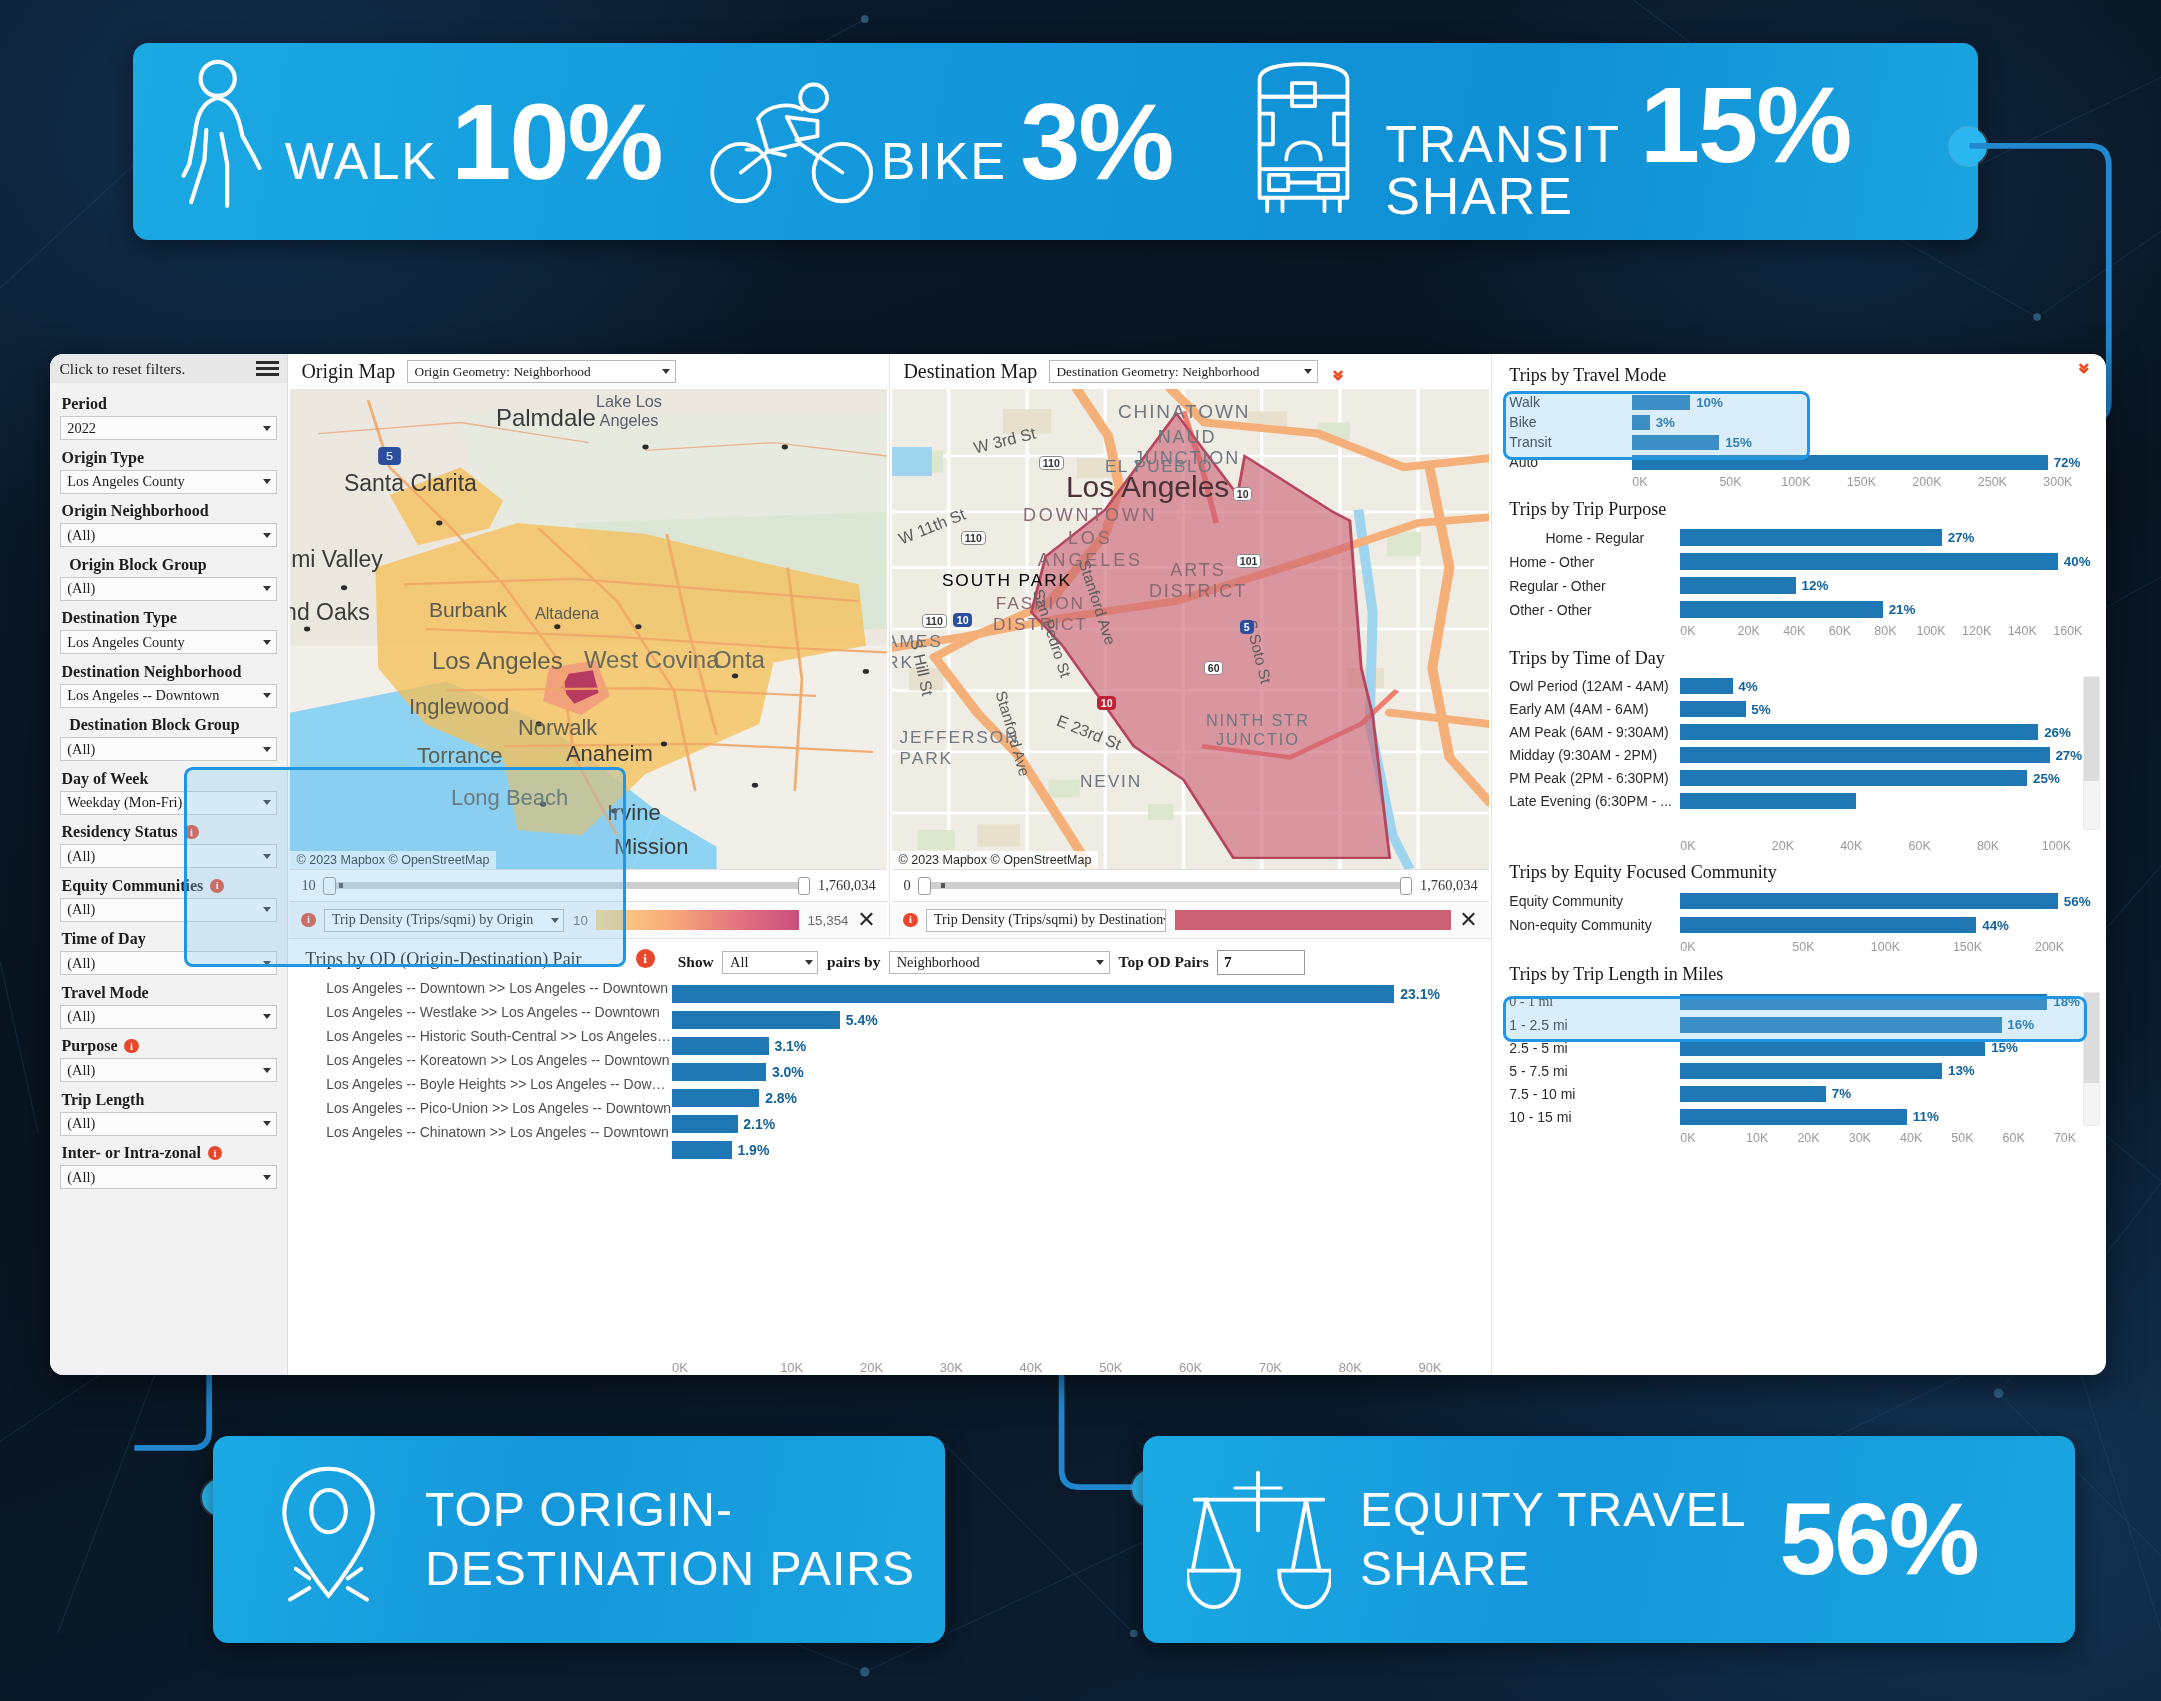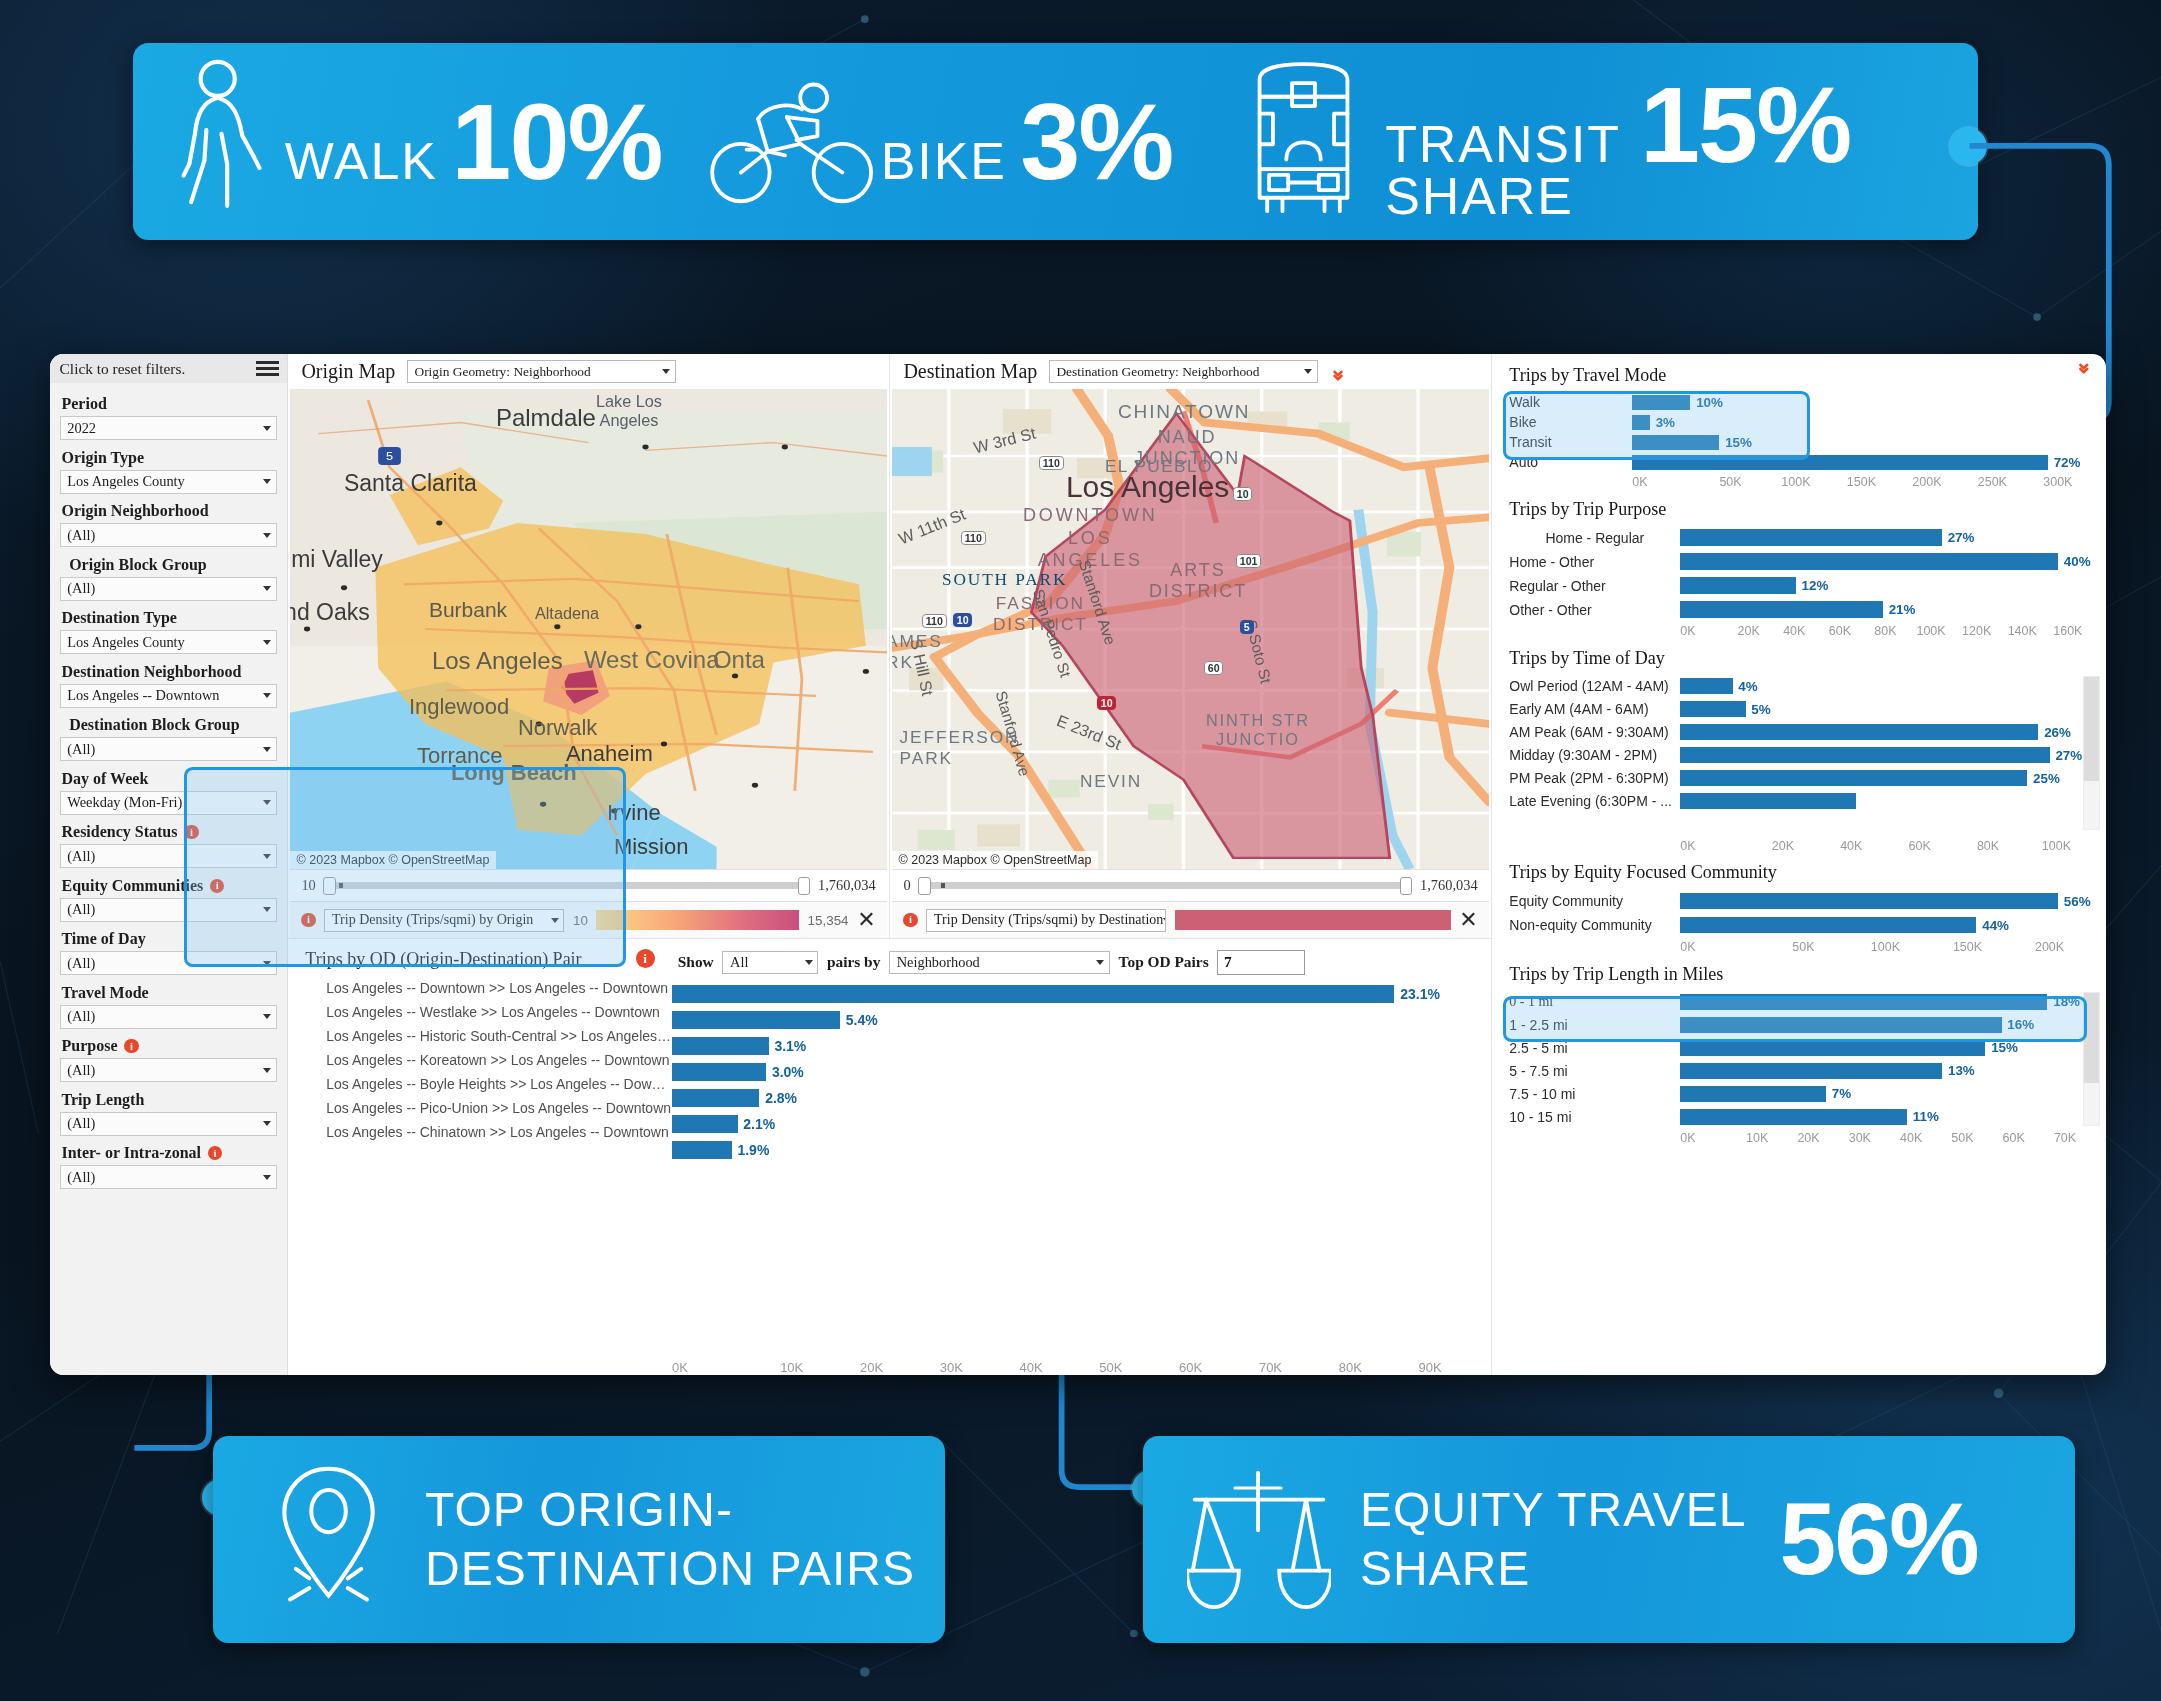--- a/index.html
+++ b/index.html
@@ -534,21 +534,21 @@
           <div class="mlabel" style="left:-5.8px; top:210px; font-size:23px; color:#3b3b3b;">nd Oaks</div>
           <div class="mlabel" style="left:139px; top:209px; font-size:21px; color:#5a5a50;">Burbank</div>
           <div class="mlabel" style="left:245px; top:215px; font-size:16.3px; color:#5a5a50;">Altadena</div>
           <div class="mlabel" style="left:142px; top:258px; font-size:24px; color:#5d5c4f;">Los Angeles</div>
           <div class="mlabel" style="left:294px; top:257px; font-size:24px; color:#6a6a5c;">West Covina</div>
           <div class="mlabel" style="left:423px; top:257px; font-size:24px; color:#6a6a5c;">Onta</div>
           <div class="mlabel" style="left:119px; top:305px; font-size:22px; color:#5d5c4f;">Inglewood</div>
           <div class="mlabel" style="left:228px; top:326px; font-size:22px; color:#5d5c4f;">Norwalk</div>
           <div class="mlabel" style="left:127px; top:354px; font-size:22px; color:#5d5c4f;">Torrance</div>
           <div class="mlabel" style="left:276px; top:352px; font-size:22px; color:#3b3b3b;">Anaheim</div>
-          <div class="mlabel" style="left:161px; top:371px; font-size:22px; color:#5d5c4f;font-weight:bold;">Long Beach</div>
+          <div class="mlabel" style="left:161px; top:396px; font-size:22px; color:#5d5c4f;">Long Beach</div>
           <div class="mlabel" style="left:317px; top:411px; font-size:22px; color:#3b3b3b;">Irvine</div>
           <div class="mlabel" style="left:324px; top:445px; font-size:22px; color:#3b3b3b;">Mission</div>
           <div class="map-attr">© 2023 Mapbox  © OpenStreetMap</div>
         </div>
         <div class="slider-row">
           <span>10</span>
           <span class="slider-track">
             <span class="slider-knob" style="left:0px;"></span>
             <span class="slider-tick" style="left:15.4px;"></span>
             <span class="slider-knob" style="right:0px;"></span>
@@ -620,21 +620,21 @@
             </g>
 
             <path d="M200 22 L243 95 L248 60 L258 68 L310 110 L322 118 L330 250 L338 292 L350 420 L240 420 L205 350 L170 320 L120 230 L98 200 L108 150 L150 108 Z" fill="#cc6175" fill-opacity=".62" stroke="#b6455e" stroke-width="2"></path>
           </svg>
           <div class="mlabel" style="left:226px; top:11.5px; font-size:19px; letter-spacing:1.9px; color:#6f7780;">CHINATOWN</div>
           <div class="mlabel" style="left:242px; top:38px; font-size:18px; letter-spacing:1.9px; color:#6f7780; text-align:center;">NAUD<br>JUNCTION</div>
           <div class="mlabel" style="left:213px; top:67px; font-size:17.3px; letter-spacing:1.4px; color:#6f7780;">EL PUEBLO</div>
           <div class="mlabel" style="left:174px; top:81px; font-size:30px; color:#4a3338;">Los Angeles</div>
           <div class="mlabel" style="left:131px; top:115px; font-size:18px; letter-spacing:2.9px; color:#8a6a72; text-align:center; line-height:1.25;">DOWNTOWN<br>LOS<br>ANGELES</div>
           <div class="mlabel" style="left:257px; top:171px; font-size:18px; letter-spacing:1.9px; color:#8a6a72; text-align:center;">ARTS<br>DISTRICT</div>
-          <div class="mlabel" style="left:50px; top:181px; font-size:17.3px; letter-spacing:1.9px; color:#0c4a6e;font-family:Liberation Serif, serif;">SOUTH PARK</div>
+          <div class="mlabel" style="left:50px; top:181px; font-size:17.3px; letter-spacing:1.9px; color:#000000;">SOUTH PARK</div>
           <div class="mlabel" style="left:101px; top:204px; font-size:17.3px; letter-spacing:1.9px; color:#8a6a72; text-align:center;">FASHION<br>DISTRICT</div>
           <div class="mlabel" style="left:154px; top:198px; font-size:15.4px; color:#5c5c5c; transform:rotate(72deg); transform-origin:left top;">San Pedro St</div>
           <div class="mlabel" style="left:200px; top:169px; font-size:15.4px; color:#5c5c5c; transform:rotate(72deg); transform-origin:left top;">Stanford Ave</div>
           <div class="mlabel" style="left:117px; top:300px; font-size:15.4px; color:#5c5c5c; transform:rotate(74deg); transform-origin:left top;">Stanford Ave</div>
           <div class="mlabel" style="left:81px; top:42px; font-size:16.3px; color:#5c5c5c; transform:rotate(-14deg);">W 3rd St</div>
           <div class="mlabel" style="left:4.8px; top:128px; font-size:16.3px; color:#5c5c5c; transform:rotate(-22deg);">W 11th St</div>
           <div class="mlabel" style="left:33px; top:248px; font-size:16.3px; color:#5c5c5c; transform:rotate(78deg); transform-origin:left top;">S Hill St</div>
           <div class="mlabel" style="left:163px; top:334px; font-size:16.3px; color:#5c5c5c; transform:rotate(22deg);">E 23rd St</div>
           <div class="mlabel" style="left:7.7px; top:338px; font-size:17.3px; letter-spacing:1.9px; color:#6f7780;">JEFFERSON<br>PARK</div>
           <div class="mlabel" style="left:-5.8px; top:242px; font-size:17.3px; letter-spacing:1.9px; color:#6f7780;">AMES<br>RK</div>

